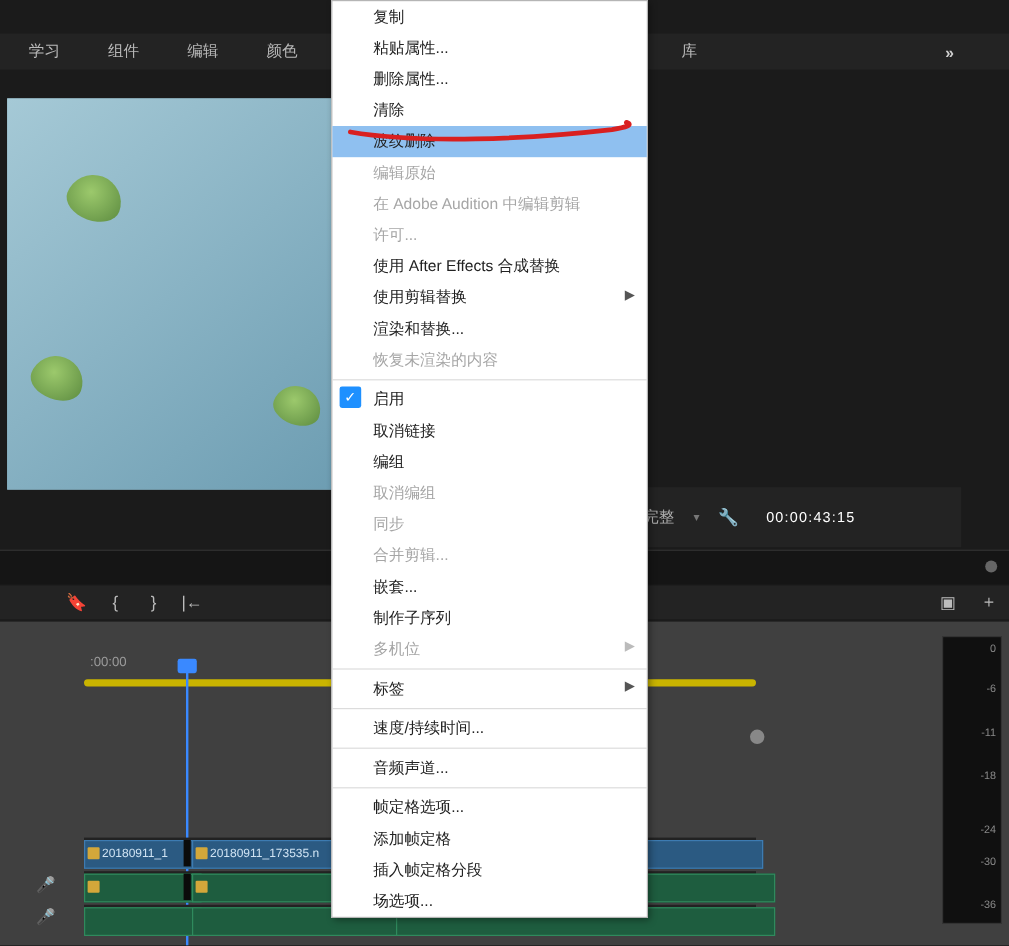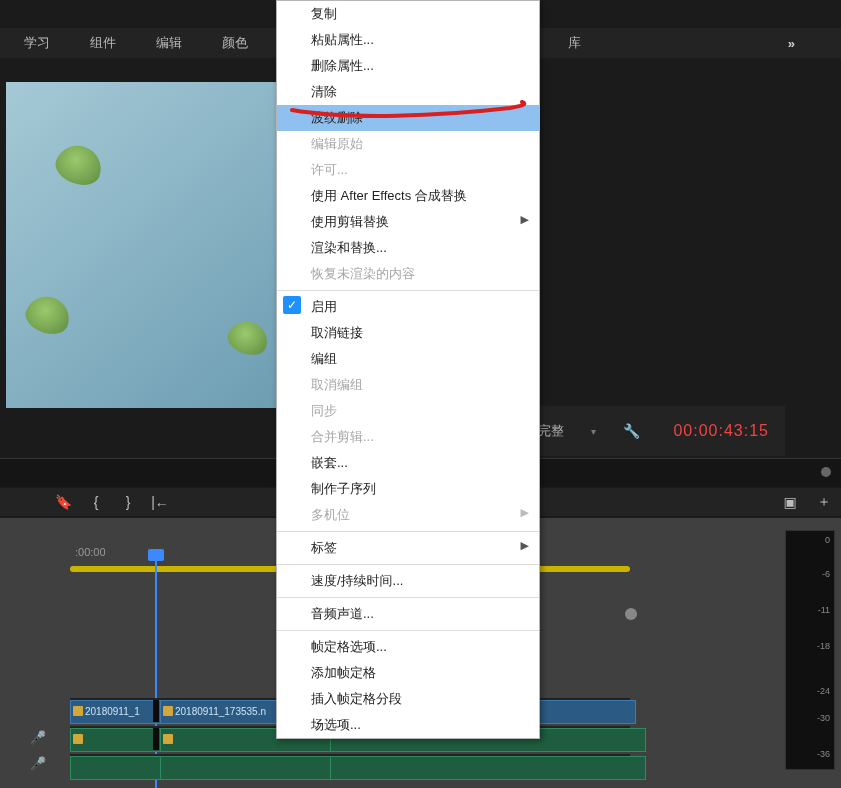--- a/index.html
+++ b/index.html
@@ -11,25 +11,25 @@
   .menubar .more{margin-left:auto;margin-right:28px;color:#d0d0d0;font-weight:bold;letter-spacing:2px}
 
   
   .monitor{position:absolute;left:6px;top:82px;width:274px;height:326px;background:#8bb4c0 linear-gradient(140deg,#a5c9d6,#6d9db2);overflow:hidden}
   .lily{position:absolute;border-radius:50% 50% 50% 50%/60% 60% 40% 40%;background:radial-gradient(circle at 40% 40%,#9cc96c,#5b8a3f);transform:rotate(20deg)}
   .l1{left:50px;top:64px;width:46px;height:38px}
   .l2{left:20px;top:215px;width:44px;height:36px}
   .l3{left:222px;top:240px;width:40px;height:32px}
 
   
-  .progpanel{position:absolute;left:536px;top:406px;right:56px;height:50px;display:flex;align-items:center;justify-content:flex-end;gap:27px;background:#232323;padding-right:16px}
+  .progpanel{position:absolute;left:536px;top:406px;right:40px;height:50px;display:flex;align-items:center;gap:16px;background:#232323;padding-right:16px}
   .fitlabel{color:#b0b0b0;font-size:13px}
   .fitchev{color:#777;font-size:10px}
   .wrench{font-size:14px;color:#888}
-  .timecode{color:#ef4444;font-size:16px;letter-spacing:1px;margin-left:6px}
+  .timecode{color:#ffffff;font-size:12px;letter-spacing:1px;margin-left:6px}
 
   
   .miniruler{position:absolute;left:0;top:458px;width:100%;height:28px;background:#151515;border-top:1px solid #333}
   .miniruler .dot{position:absolute;right:10px;top:8px;width:10px;height:10px;border-radius:50%;background:#666}
 
   .toolbar{position:absolute;left:0;top:488px;width:100%;height:28px;background:#232323;display:flex;align-items:center;color:#bcbcbc}
   .toolbar span.tb{width:32px;text-align:center;font-size:14px}
   .toolbar .spacer{flex:1}
   .toolbar span.tb.right{width:34px}
 
@@ -166,20 +166,21 @@
     <div class="bar"></div>
   </div>
 
   <div class="ctx" id="ctx">
       <div class="mi">复制</div>
       <div class="mi">粘贴属性...</div>
       <div class="mi">删除属性...</div>
       <div class="mi">清除</div>
       <div class="mi sel">波纹删除</div>
       <div class="mi dis">编辑原始</div>
+      <div class="mi dis">在 Adobe Audition 中编辑剪辑</div>
       <div class="mi dis">许可...</div>
       <div class="mi">使用 After Effects 合成替换</div>
       <div class="mi">使用剪辑替换<span class="sub">▶</span></div>
       <div class="mi">渲染和替换...</div>
       <div class="mi dis">恢复未渲染的内容</div>
       <div class="sep"></div>
       <div class="mi">启用<span class="chk">✓</span></div>
       <div class="mi">取消链接</div>
       <div class="mi">编组</div>
       <div class="mi dis">取消编组</div>

